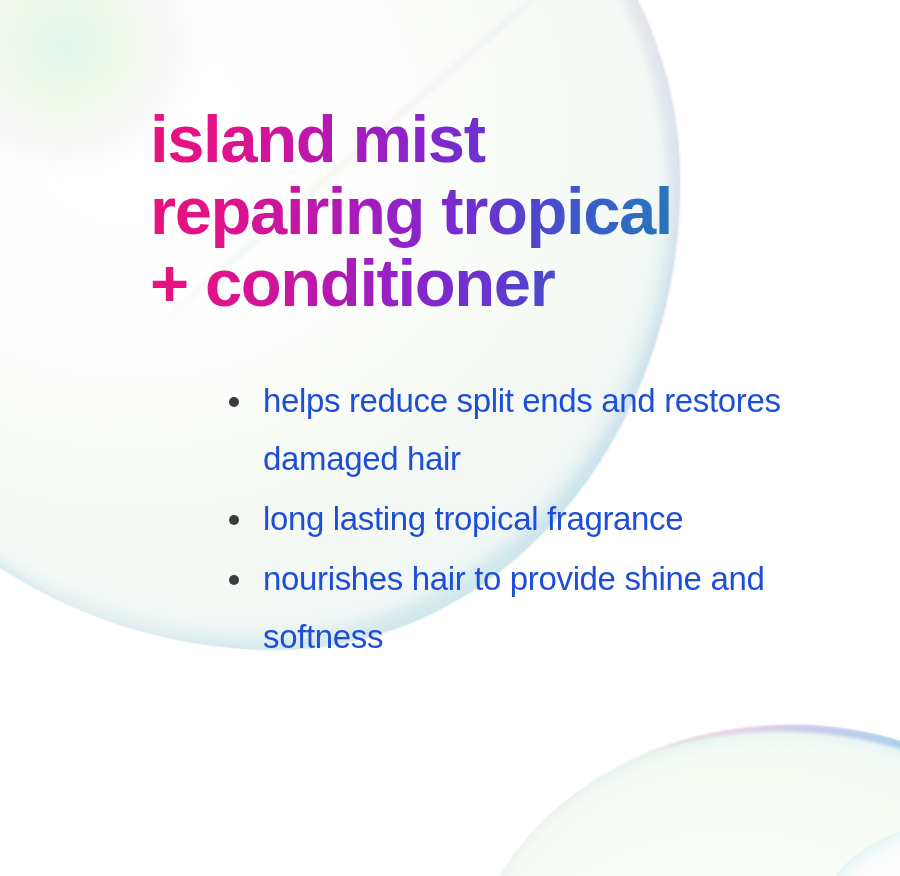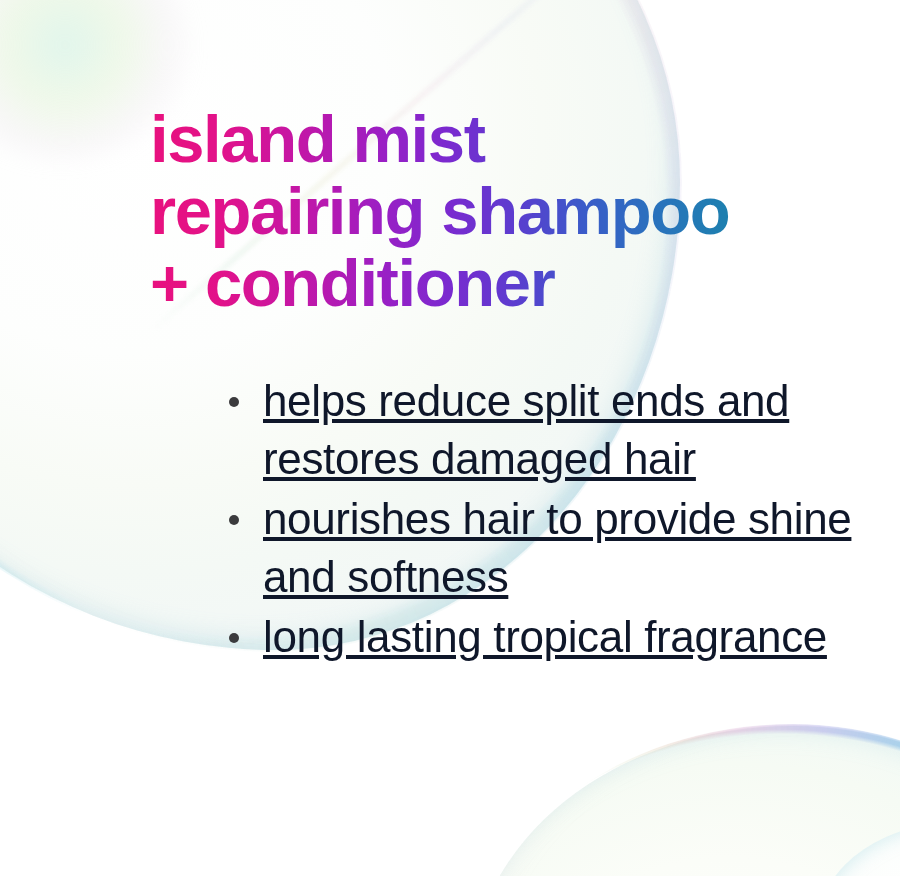--- a/index.html
+++ b/index.html
@@ -220,26 +220,25 @@
     left: 228px;
     top: 372px;
     width: 640px;
     list-style: none;
   }
 
   .bullets li {
     position: relative;
     padding-left: 35px;
     margin-bottom: 2px;
-    font-size: 44px;
+    font-size: 33px;
     line-height: 58px;
     font-weight: 400;
     letter-spacing: -0.35px;
-    color: #0f172a;
-    text-decoration: underline;
+    color: #1d4ed8;
   }
 
   .bullets li::before {
     content: "";
     position: absolute;
     left: 1px;
     top: 25px;
     width: 10px;
     height: 10px;
     border-radius: 50%;
@@ -257,23 +256,23 @@
     <div class="bubble-corner-glow"></div>
     <div class="streak"></div>
     <div class="bubble-br"></div>
     <div class="bubble-br-rim"></div>
     <div class="bubble-br2"></div>
   </div>
 
   <div class="content">
 
     <h1 class="headline">island mist
-repairing shampoo
+repairing tropical
 + conditioner</h1>
 
     <ul class="bullets">
       <li>helps reduce split ends and restores damaged hair</li>
+      <li>long lasting tropical fragrance</li>
       <li>nourishes hair to provide shine and softness</li>
-      <li>long lasting tropical fragrance</li>
     </ul>
 
   </div>
 </div>
 
 </body></html>

